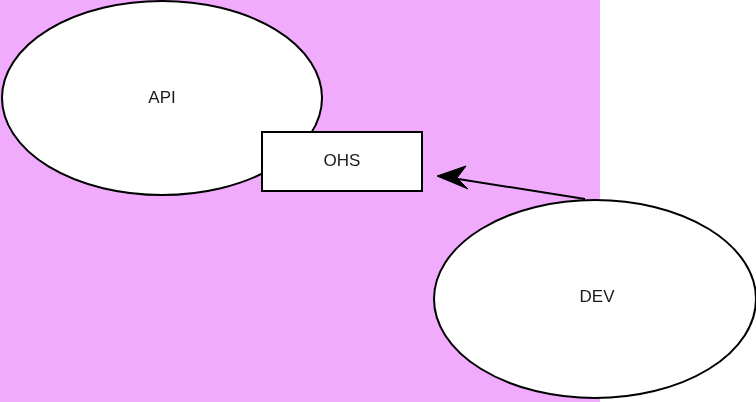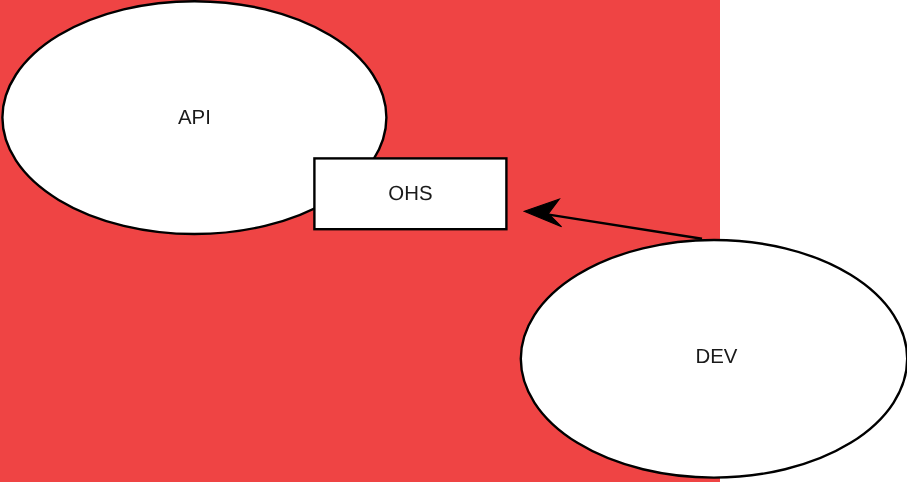--- a/index.html
+++ b/index.html
@@ -11,21 +11,21 @@
   body {
     width: 756px;
     height: 402px;
     overflow: hidden;
     font-family: "Liberation Sans", sans-serif;
   }
   #canvas-root {
     position: relative;
     width: 600px;
     height: 402px;
-    background: #ef4444;
+    background: #f0abfc;
   }
   #diagram-svg {
     display: block;
     width: 756px;
     height: 402px;
   }
   .shape-stroke {
     fill: #ffffff;
     stroke: #000000;
     stroke-width: 2;

